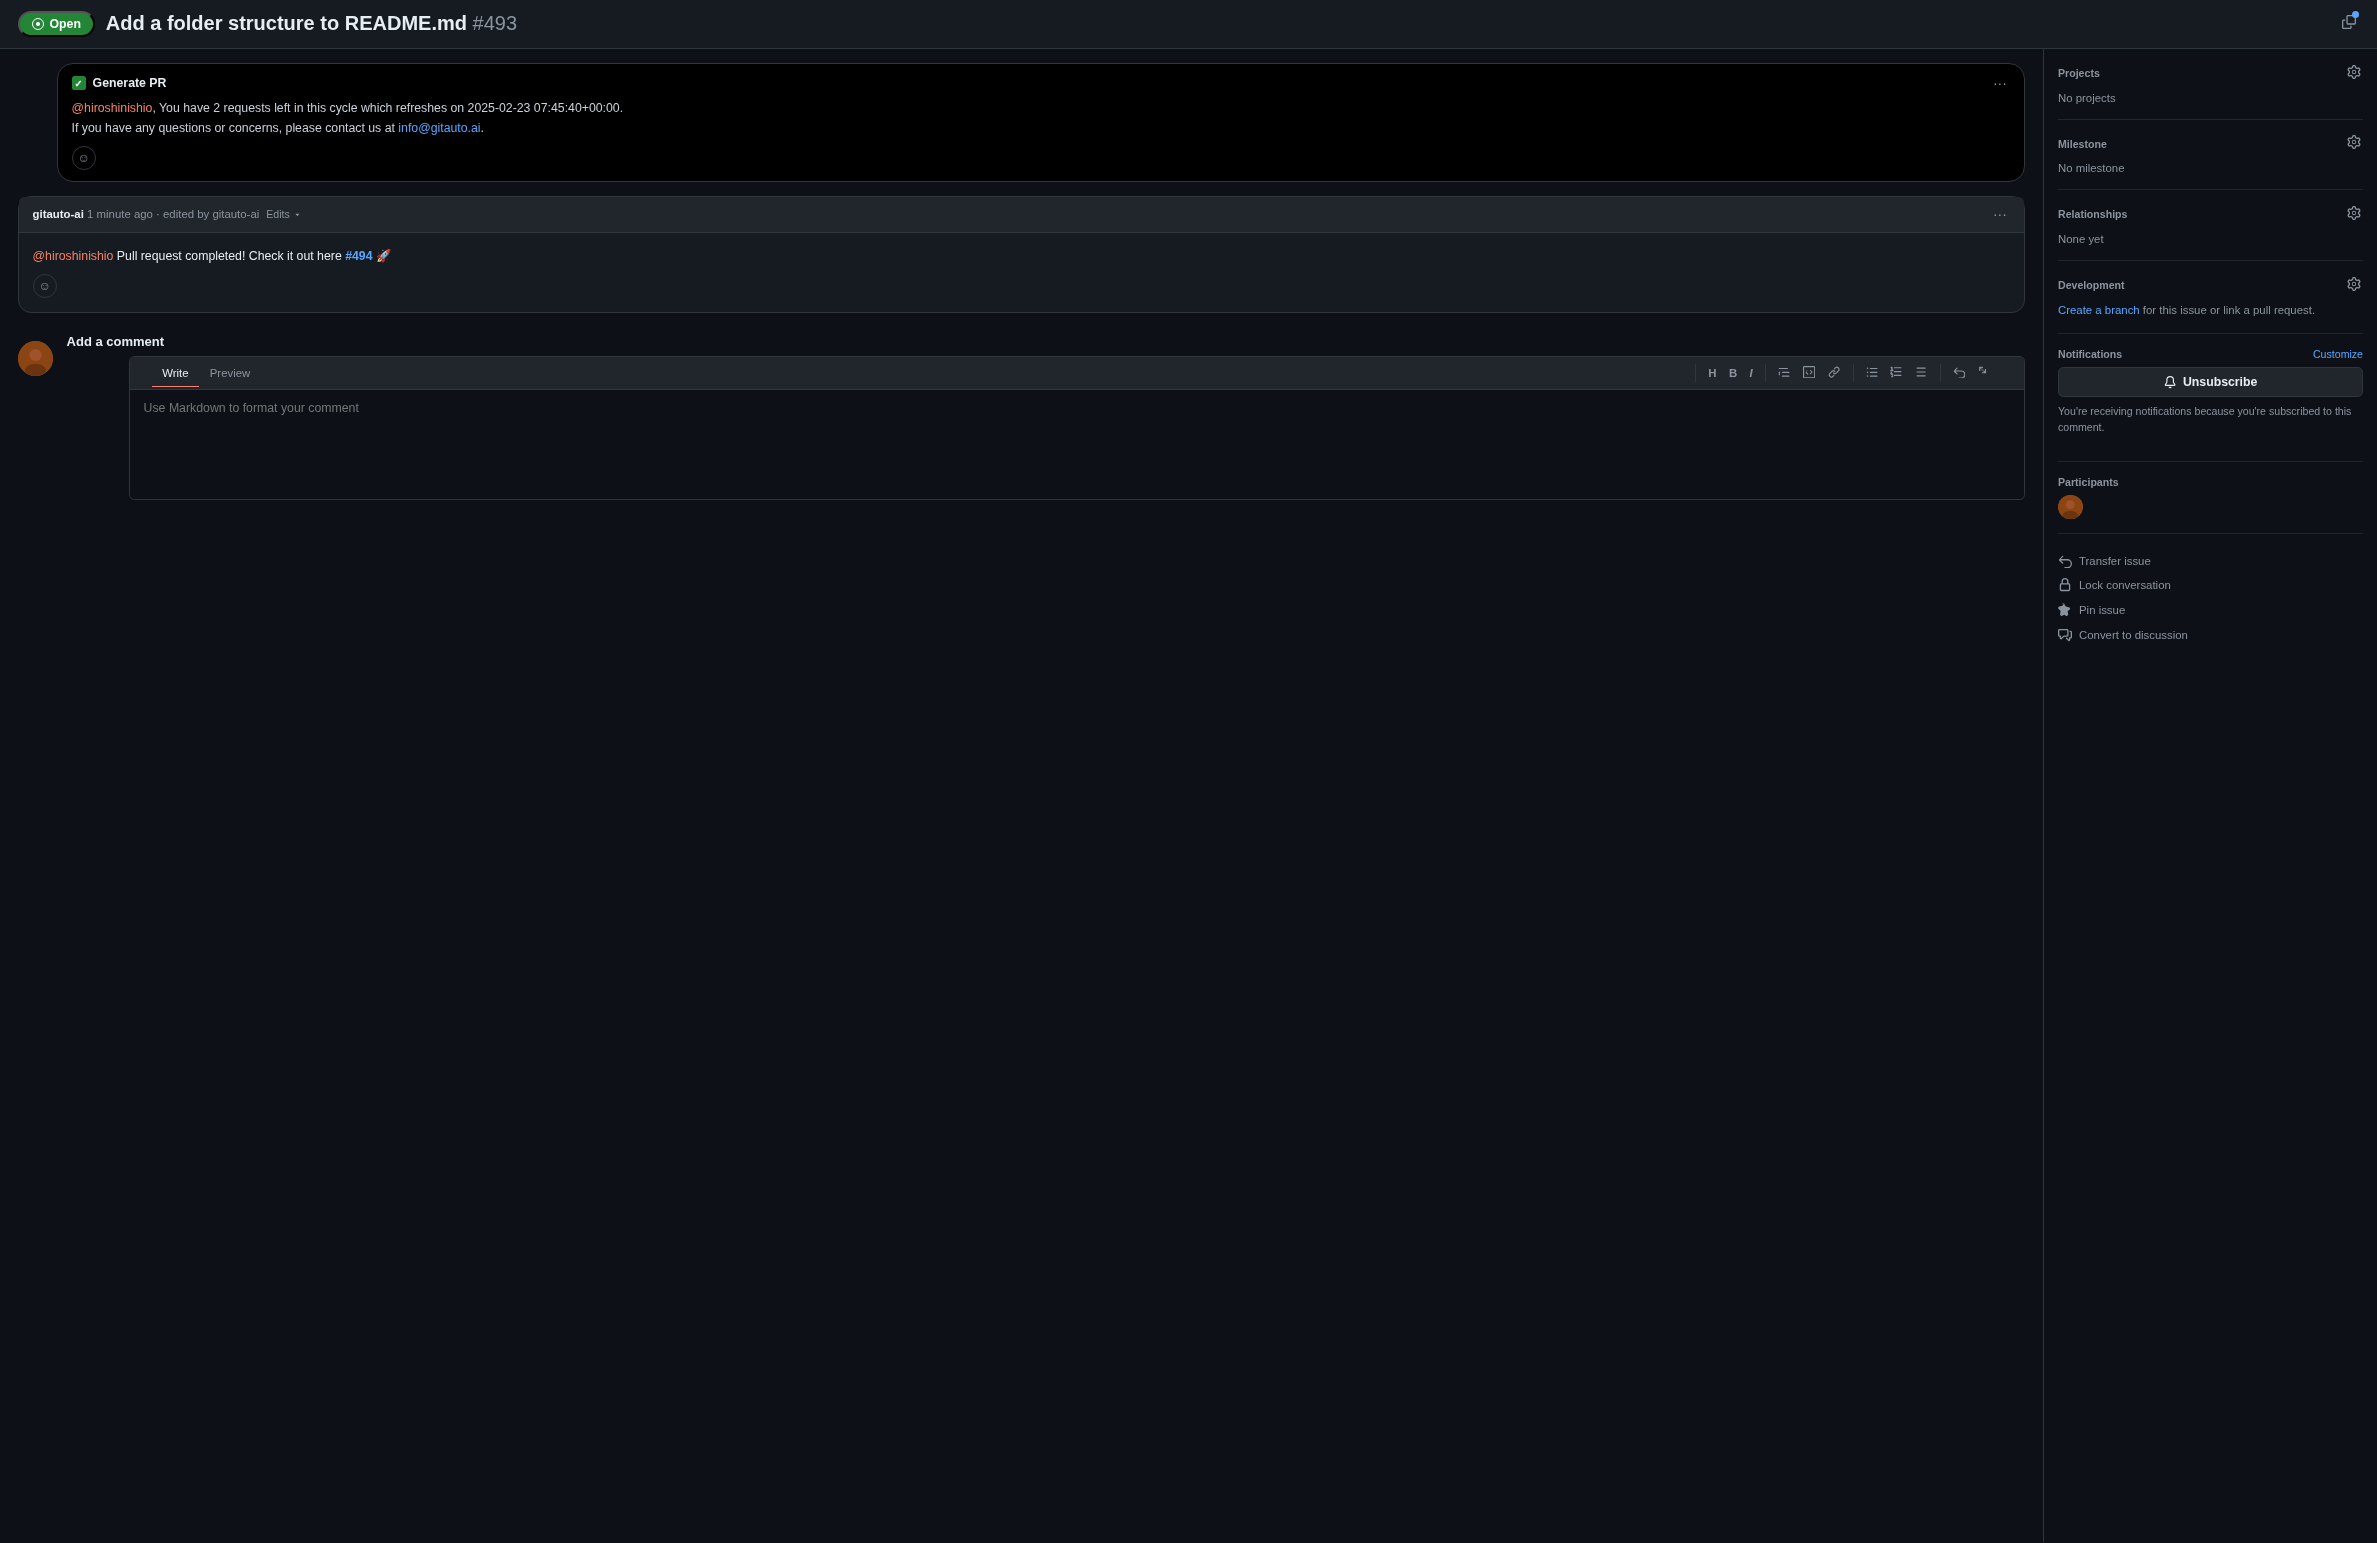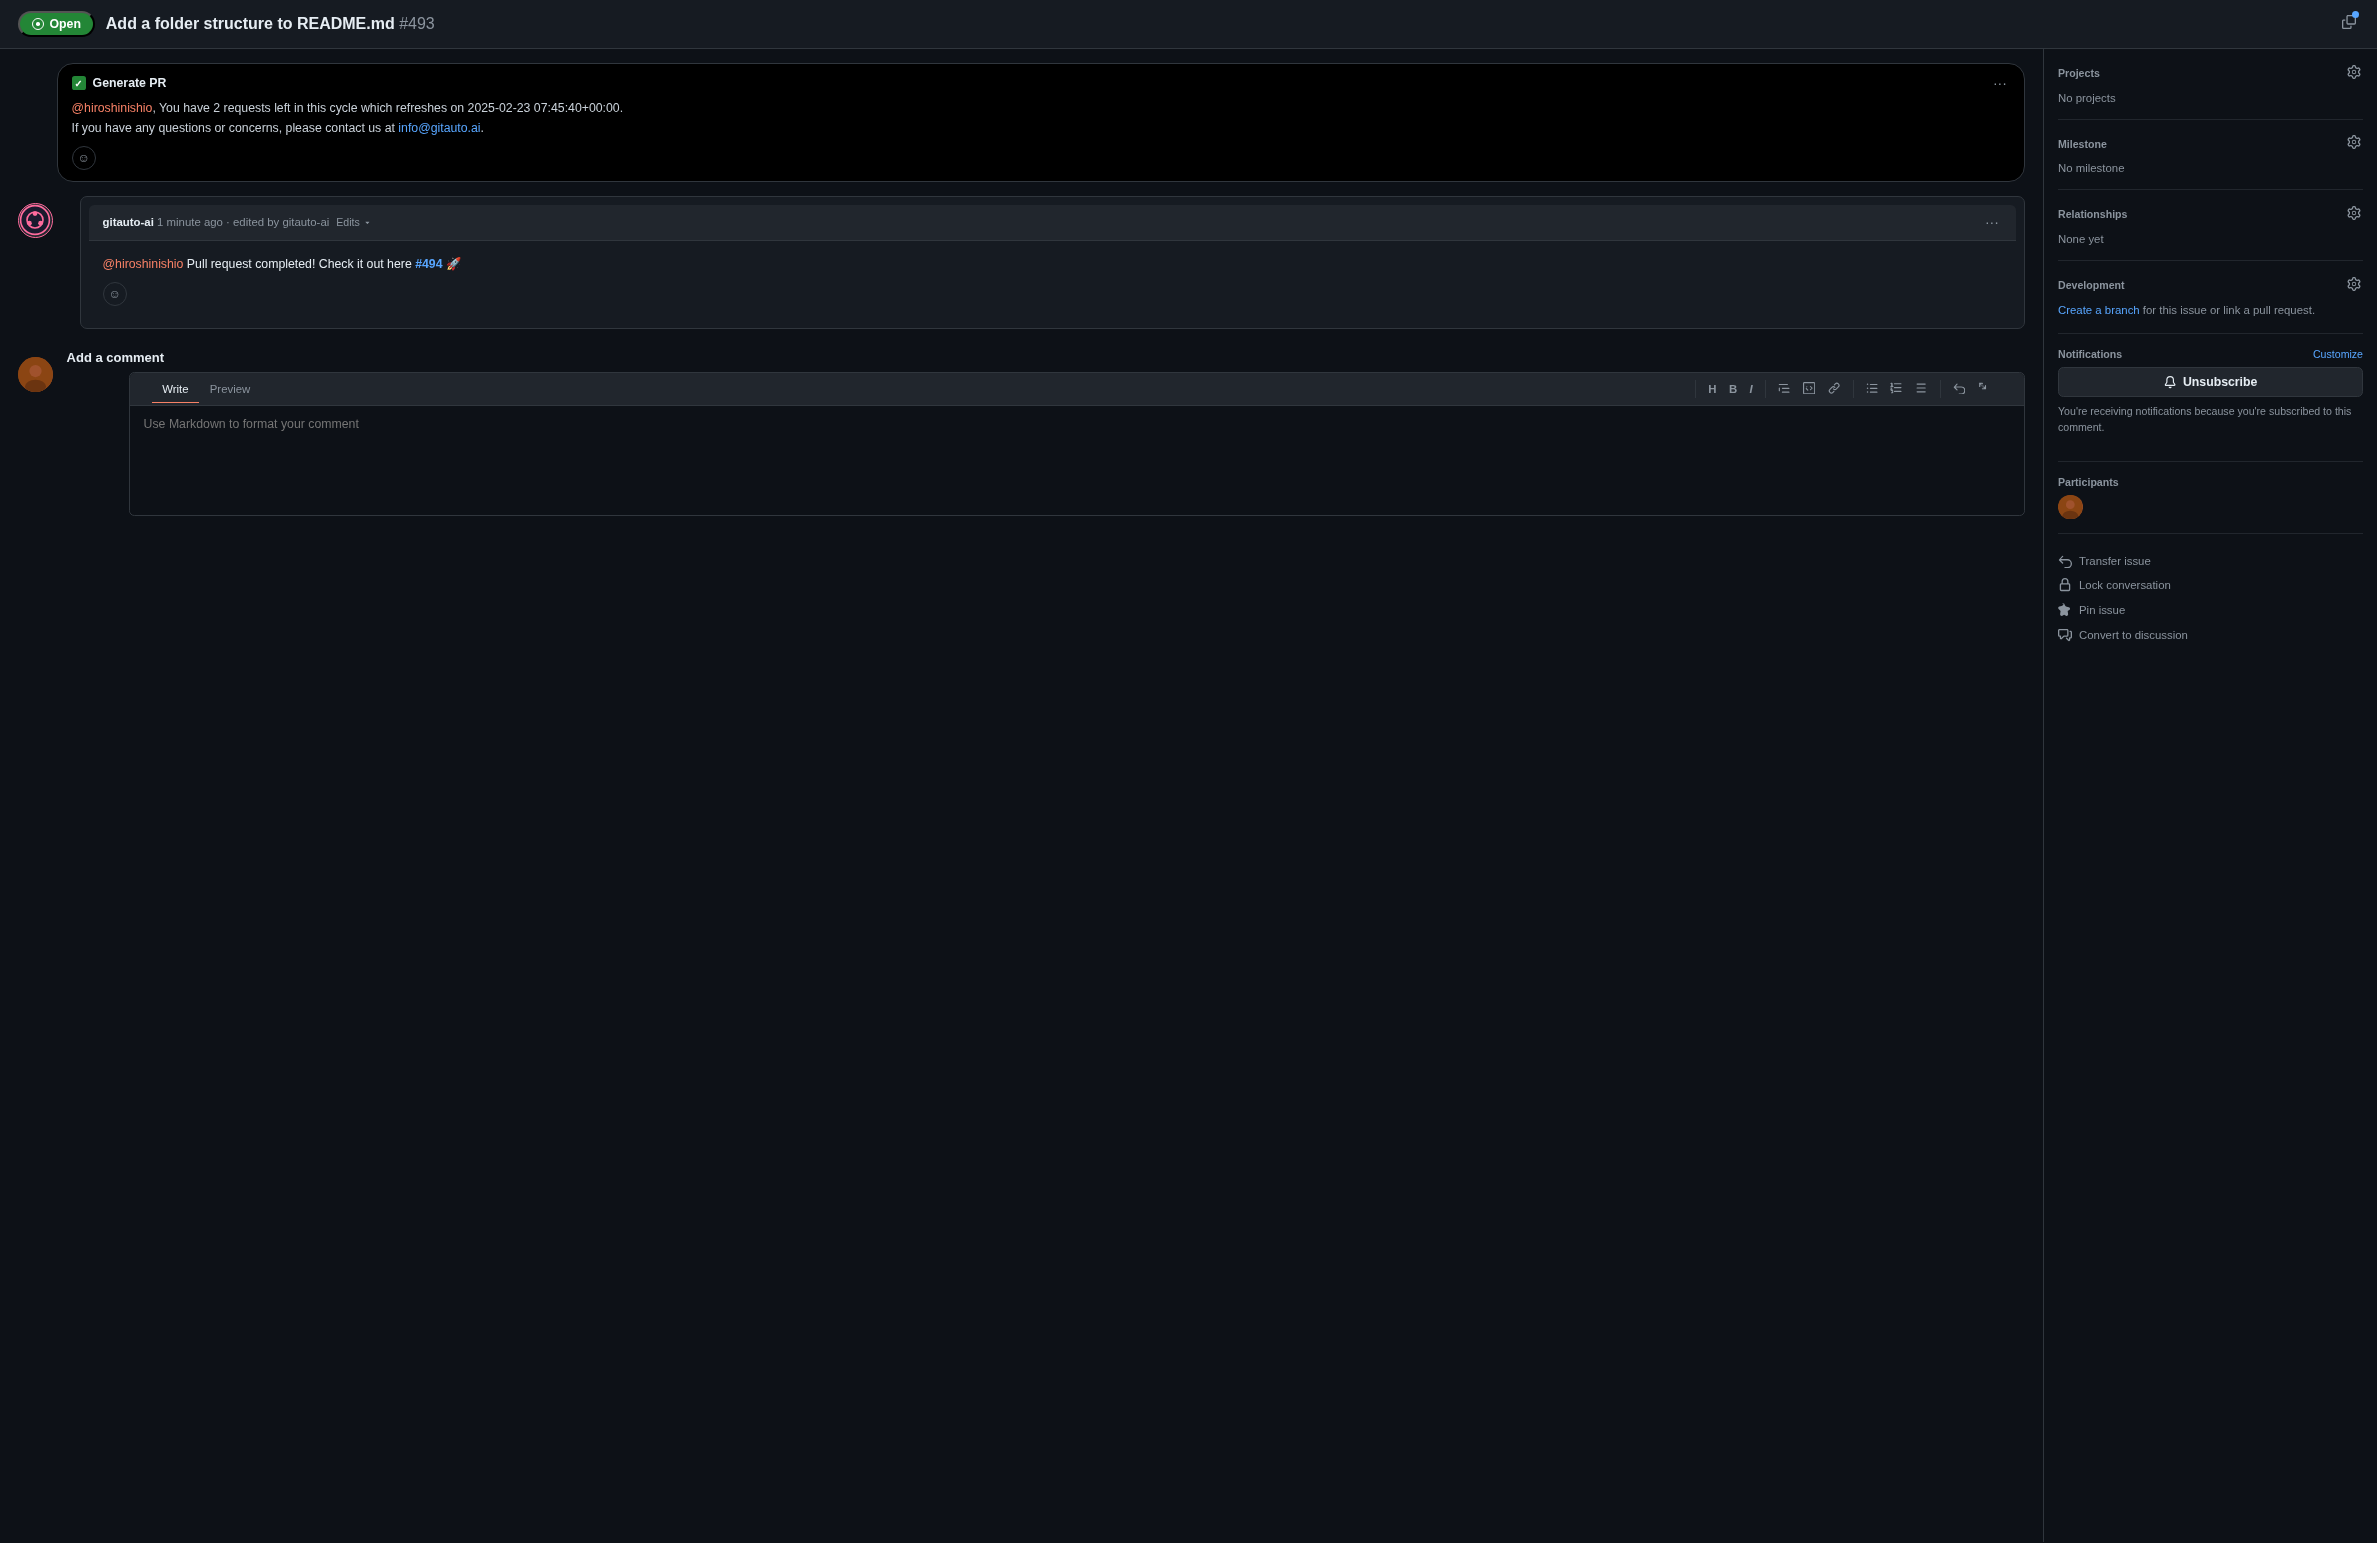--- a/index.html
+++ b/index.html
@@ -39,21 +39,21 @@
       border: 1.8px solid #fff;
       display: flex; align-items: center; justify-content: center;
     }
     .open-badge .circle-icon::after {
       content: '';
       width: 3.5px; height: 3.5px;
       border-radius: 50%;
       background: #fff;
     }
     .header-title {
-      font-size: 16px;
+      font-size: 20px;
       font-weight: 600;
       color: #e6edf3;
     }
     .header-title .issue-number {
       color: #8b949e;
       font-weight: 400;
     }
     .header-spacer { flex: 1; }
     .copy-icon-btn {
       background: none;
@@ -80,24 +80,23 @@
       gap: 14px;
     }
     .content-area::-webkit-scrollbar { width: 5.3px; }
     .content-area::-webkit-scrollbar-track { background: #0d1117; }
     .content-area::-webkit-scrollbar-thumb { background: #30363d; border-radius: 2.6px; }
 
     
     .comment-box {
       background: #161b22;
       border: 0.9px solid #30363d;
-      border-radius: 7px;
-      padding: 8px;
+      border-radius: 13px;
+      padding: 0;
       position: relative;
-      margin-left: 62px;
     }
     .comment-header {
       display: flex;
       align-items: center;
       justify-content: space-between;
       padding: 8.8px 14px;
       border-bottom: 0.9px solid #30363d;
       background: #21262d;
       border-radius: 5.3px 5.3px 0 0;
     }

